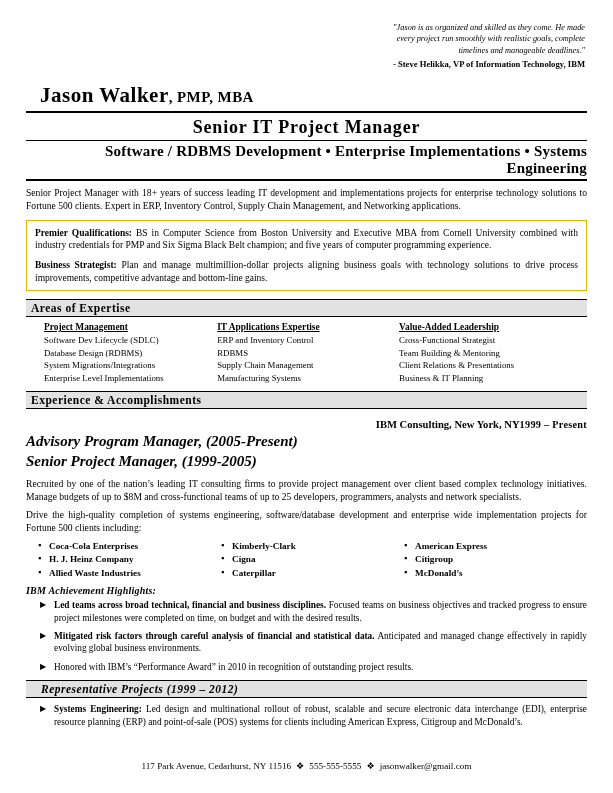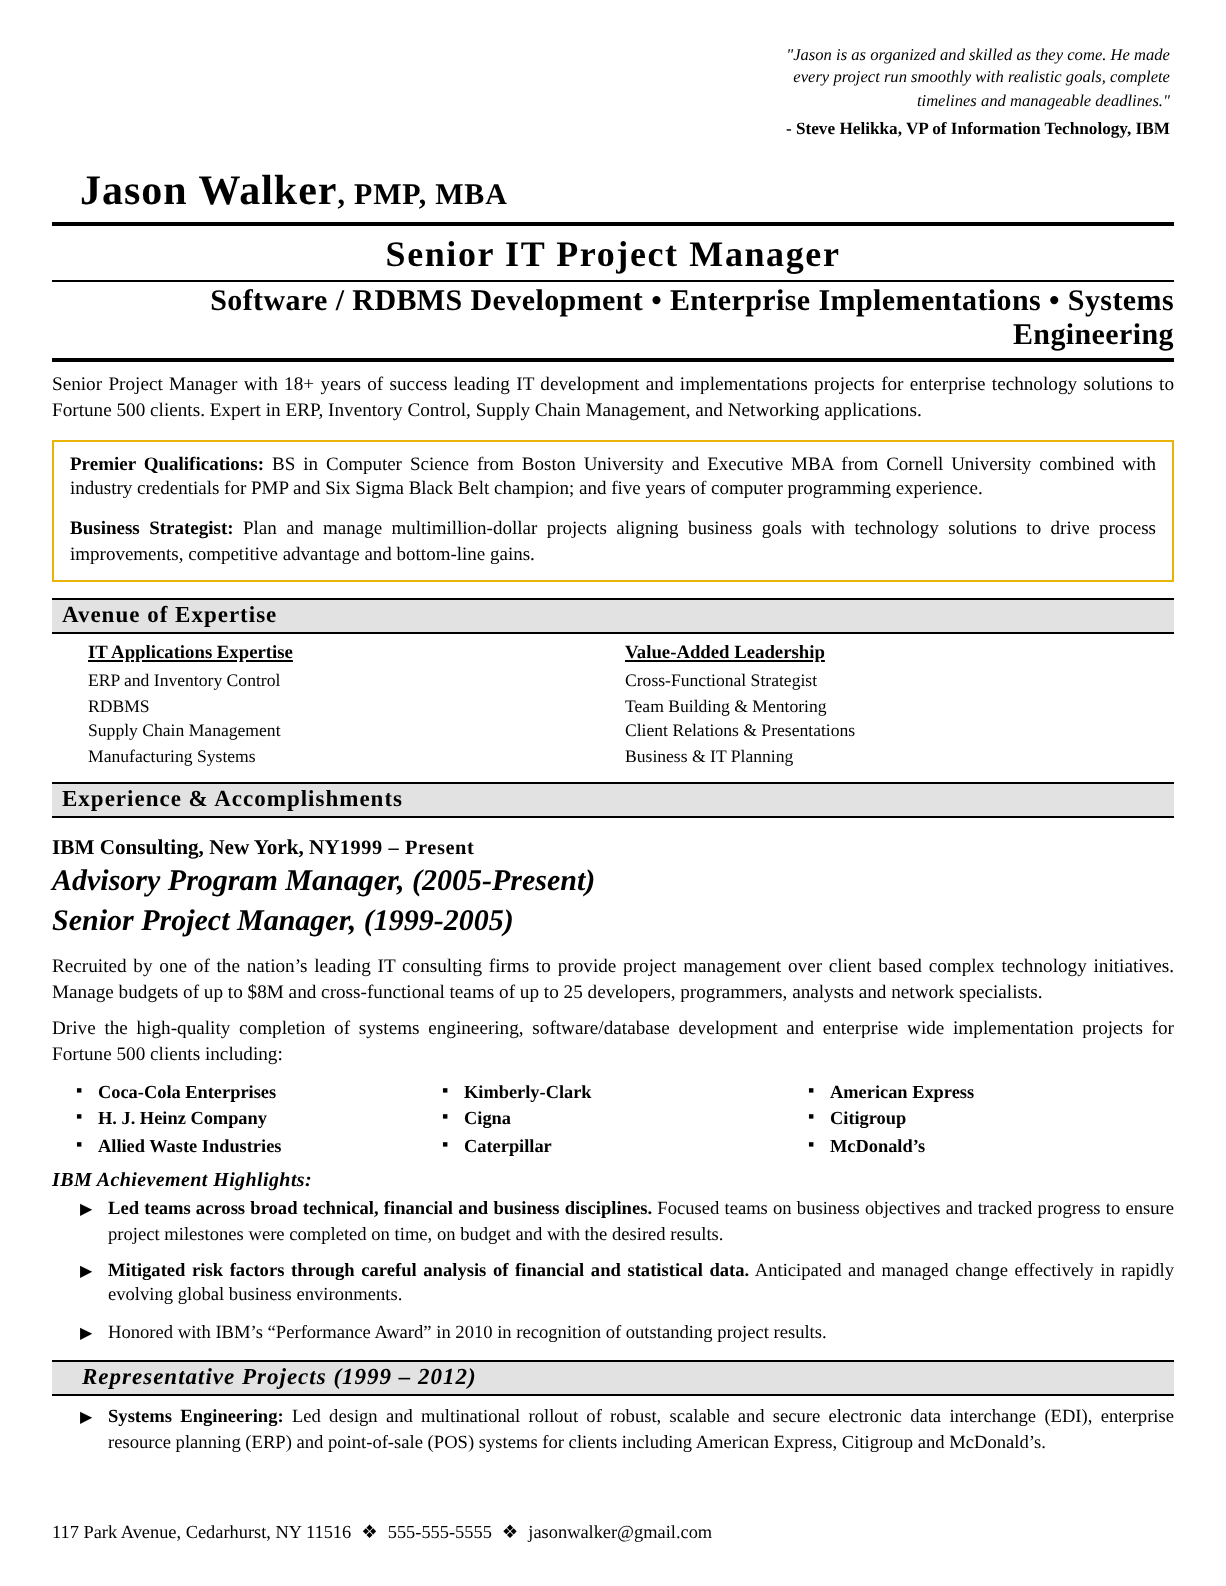--- a/index.html
+++ b/index.html
@@ -135,21 +135,21 @@
     margin-bottom: 2px;
   }
   .exp-item {
     font-size: 8.8px;
     line-height: 1.42;
   }
 
   
   .emp-row {
     display: flex;
-    justify-content: flex-start;
+    justify-content: flex-end;
     align-items: baseline;
     margin-top: 2px;
   }
   .emp-name {
     font-size: 10.6px;
     font-weight: bold;
   }
   .emp-dates {
     font-size: 10.2px;
     font-weight: bold;
@@ -216,21 +216,21 @@
     text-align: justify;
   }
   .bullet .btext b { font-weight: bold; }
 
   
   .footer {
     position: absolute;
     left: 26px;
     right: 26px;
     bottom: 22px;
-    text-align: left;
+    text-align: center;
     font-size: 9.2px;
   }
   .footer .sep { margin: 0 5px; }
 </style>
 </head>
 <body>
 
 <div class="page">
 
   <div class="quote-block">
@@ -249,22 +249,29 @@
   <div class="title-sub">Software / RDBMS Development • Enterprise Implementations • Systems Engineering</div>
   <div class="rule-thick2"></div>
 
   <div class="summary">Senior Project Manager with 18+ years of success leading IT development and implementations projects for enterprise technology solutions to Fortune 500 clients. Expert in ERP, Inventory Control, Supply Chain Management, and Networking applications.</div>
 
   <div class="box">
     <p><b>Premier Qualifications:</b><span> BS in Computer Science from Boston University and Executive MBA from Cornell University combined with industry credentials for PMP and Six Sigma Black Belt champion; and five years of computer programming experience.</span></p>
     <p><b>Business Strategist:</b><span> Plan and manage multimillion-dollar projects aligning business goals with technology solutions to drive process improvements, competitive advantage and bottom-line gains.</span></p>
   </div>
 
-  <div class="section-head">Avenue of Expertise</div>
+  <div class="section-head">Areas of Expertise</div>
   <div class="expertise">
+    <div class="exp-col col1">
+      <div class="exp-head">Project Management</div>
+      <div class="exp-item">Software Dev Lifecycle (SDLC)</div>
+      <div class="exp-item">Database Design (RDBMS)</div>
+      <div class="exp-item">System Migrations/Integrations</div>
+      <div class="exp-item">Enterprise Level Implementations</div>
+    </div>
     <div class="exp-col col2">
       <div class="exp-head">IT Applications Expertise</div>
       <div class="exp-item">ERP and Inventory Control</div>
       <div class="exp-item">RDBMS</div>
       <div class="exp-item">Supply Chain Management</div>
       <div class="exp-item">Manufacturing Systems</div>
     </div>
     <div class="exp-col col3">
       <div class="exp-head">Value-Added Leadership</div>
       <div class="exp-item">Cross-Functional Strategist</div>

